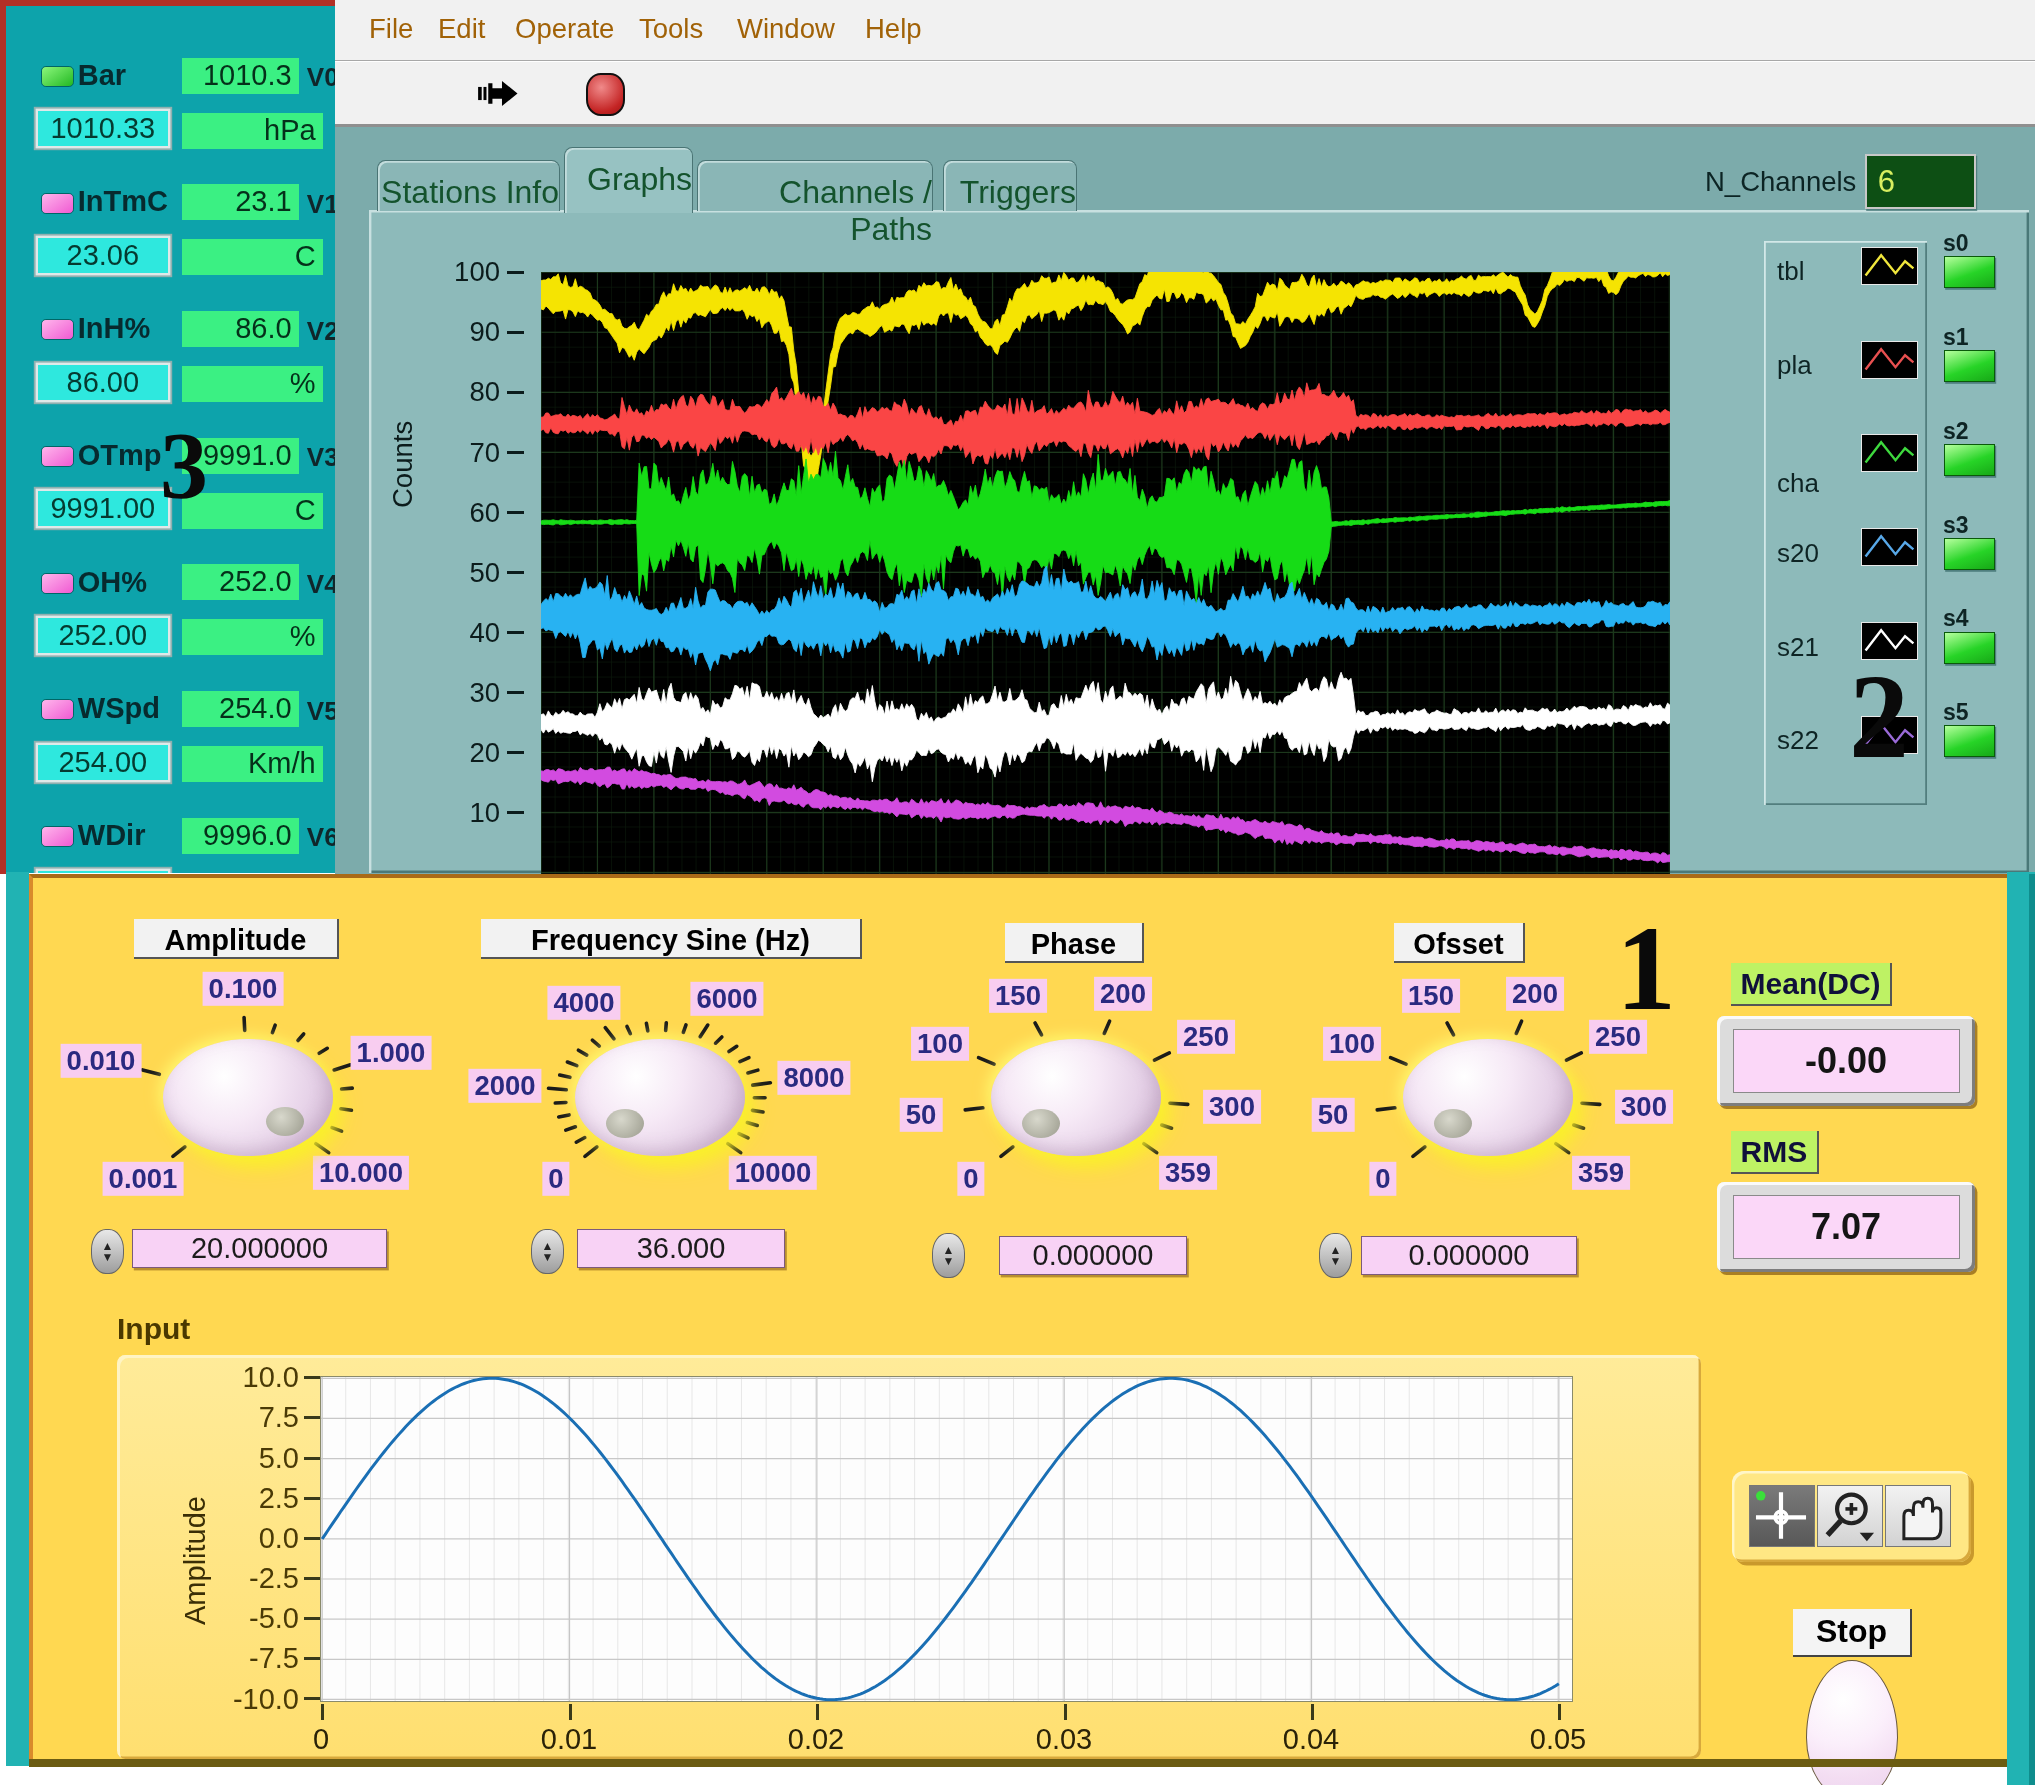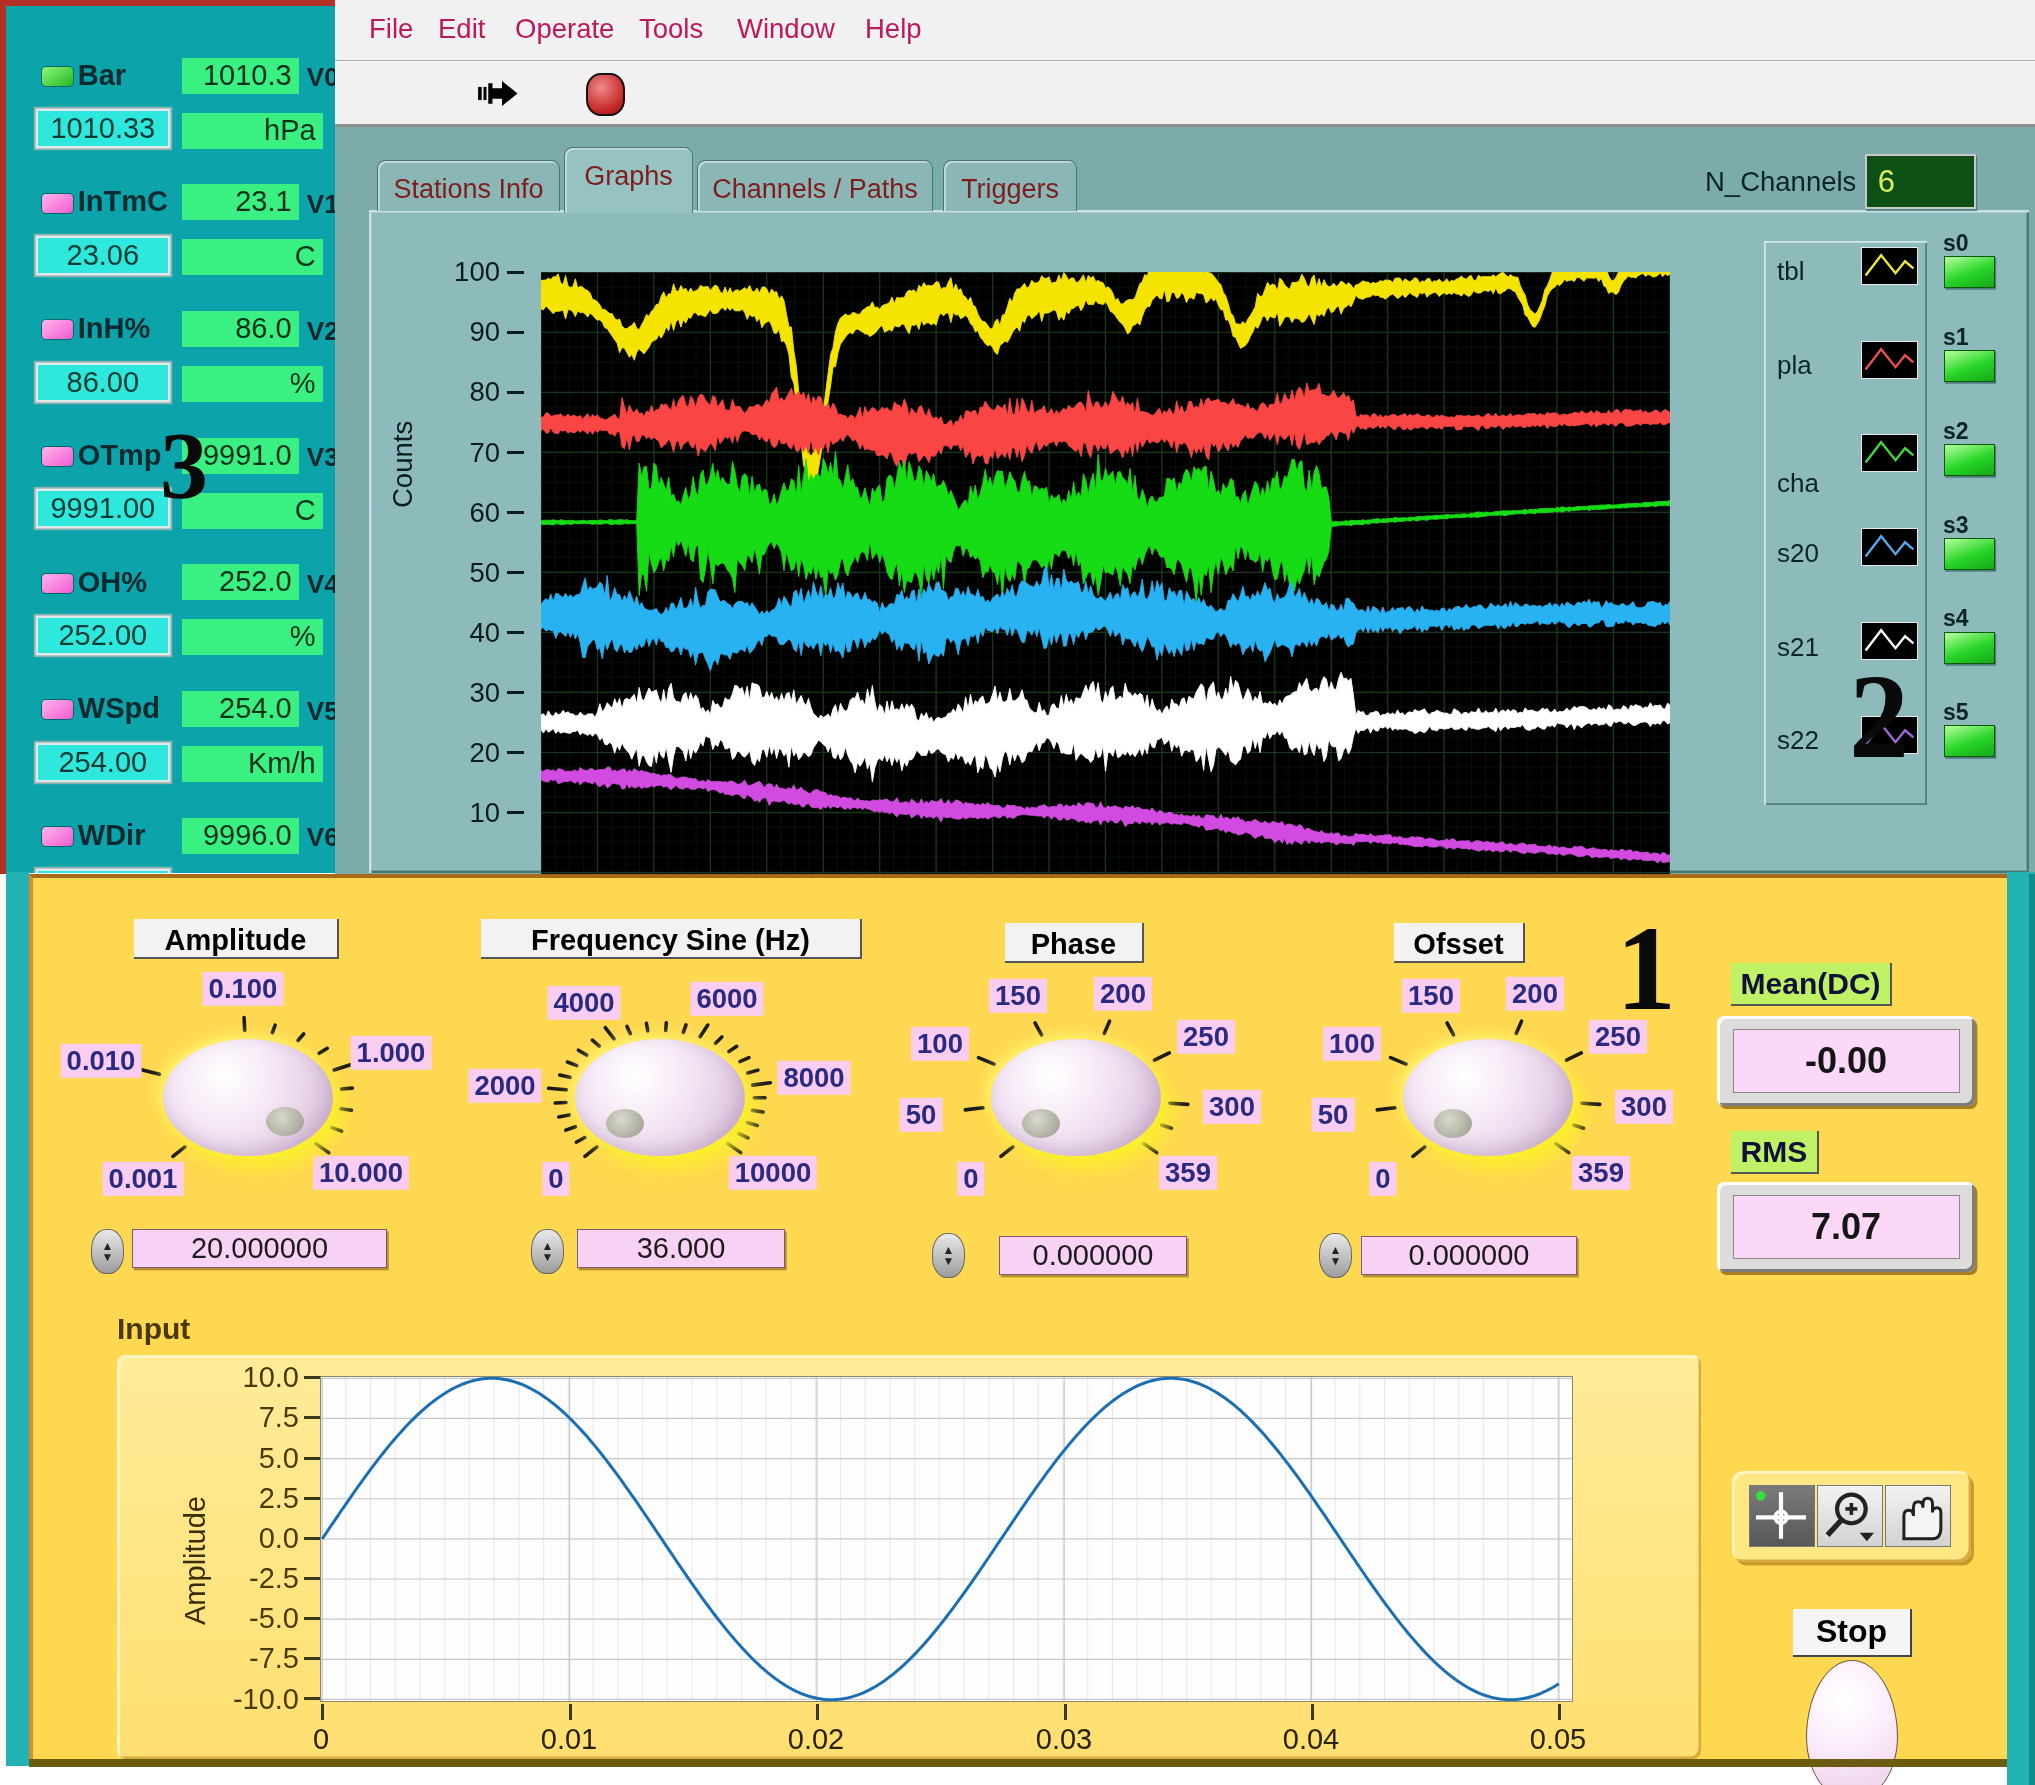--- a/index.html
+++ b/index.html
@@ -1,25 +1,25 @@
 <!DOCTYPE html>
 <html style="font-size:9.6px"><head>
 <meta charset="utf-8">
 <style>
   html,body{margin:0;padding:0;background:#ffffff;}
   #root{position:relative;width:2035px;height:1786px;background:#ffffff;overflow:hidden;
         font-family:"Liberation Sans", sans-serif;}
   .abs{position:absolute;}
   
   #menubar{left:335px;top:0;width:1701px;height:60px;background:#f1f1f1;border-bottom:1.8px solid #a8a8a8;}
-  .menu-item{position:absolute;top:13px;font-size:27.5px;color:#be185d;}
+  .menu-item{position:absolute;top:13px;font-size:27.5px;color:#a16207;}
   #toolbar{left:335px;top:62px;width:1701px;height:62px;background:#f1f1f1;border-bottom:3px solid#8f8f8f;}
   #mainbody{left:335px;top:127px;width:1701px;height:747px;background:#7cabab;}
   
-  .tab{position:absolute;box-sizing:border-box;font-size:27px;color:#7f1d1d;text-align:center;
+  .tab{position:absolute;box-sizing:border-box;font-size:32px;color:#14532d;text-align:right;
        background:#8ab6b6;border:1.8px solid #4a7474;border-bottom:none;border-radius:8.4px 8.4px 0 0;
        box-shadow:inset 1.8px 1.8px 0 #c2dcdc;padding-top:13px;}
   .tab.active{background:#97c2c2;z-index:5;}
   #tabpage{left:369px;top:210px;width:1660px;height:663px;background:#8dbaba;
            box-shadow:inset 2.4px 2.4px 0 #c8e0e0, inset -2.4px -2.4px 0 #4a7878;}
   
   #sidebar{left:4.8px;top:4.8px;width:330px;height:868px;background:#0da3ab;overflow:hidden;}
   .led{position:absolute;width:31px;height:19px;border-radius:4.8px;border:1.2px solid #066;}
   .led.green{background:linear-gradient(145deg,#8cf77c,#22b822);}
   .led.pink{background:linear-gradient(145deg,#ffb6ec,#f05ad2);}

